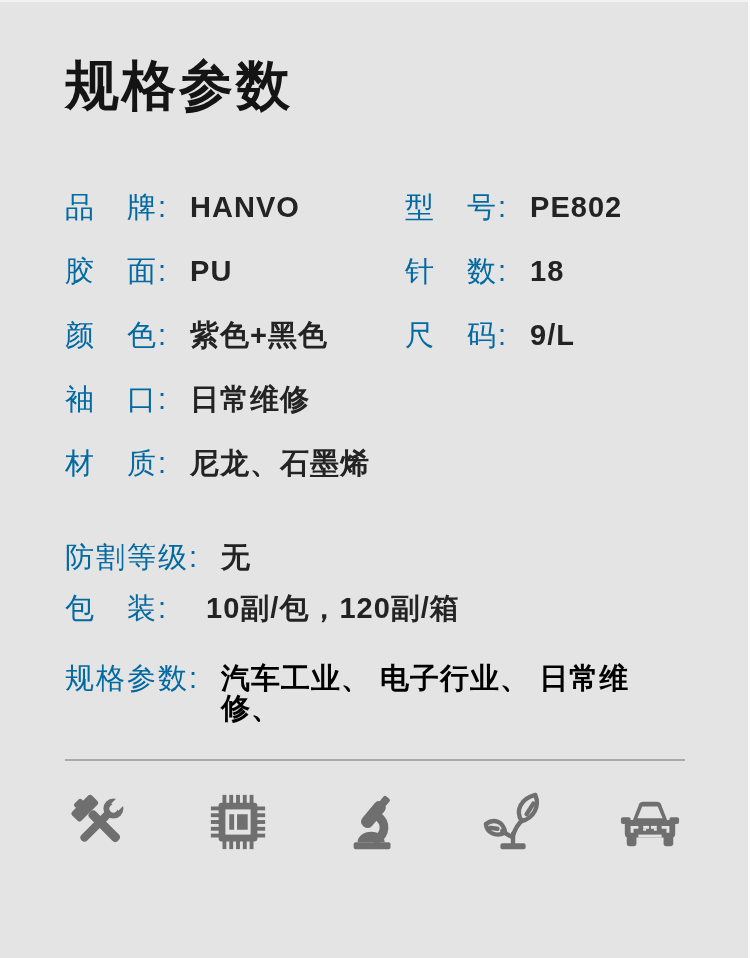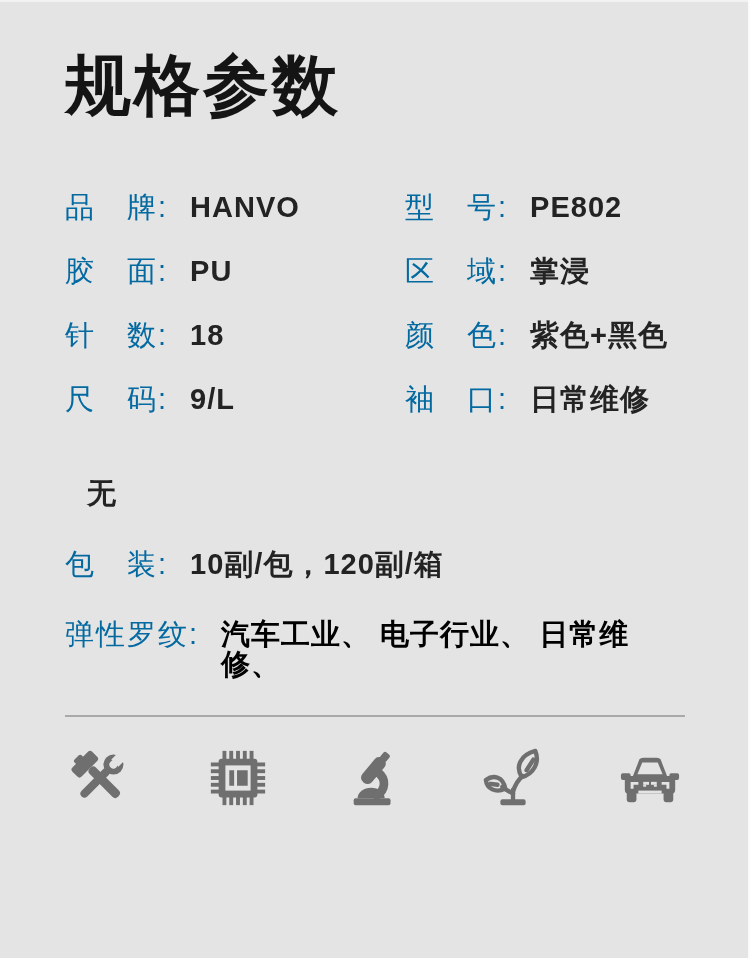--- a/index.html
+++ b/index.html
@@ -10,21 +10,21 @@
     font-family: "Liberation Sans", "DejaVu Sans", sans-serif;
     position: relative;
     overflow: hidden;
   }
   .edge-top { position: absolute; top: 0; left: 0; width: 750px; height: 2px; background: #f2f2f2; }
   .edge-right { position: absolute; top: 0; right: 0; width: 2px; height: 958px; background: #fbfbfb; }
   .content { padding: 0 65px; }
 
   .title {
     margin: 56px 0 0 0;
-    font-size: 66px;
+    font-size: 54px;
     line-height: 58px;
     font-weight: 900;
     letter-spacing: 3px;
     color: #141414;
   }
 
   .spec-grid {
     margin-top: 78px;
     display: grid;
     grid-template-columns: 340px 1fr;
@@ -37,21 +37,21 @@
   .lbl { color: #0369a1; letter-spacing: 2px; font-weight: 400; white-space: pre; }
   .val { color: #232323; font-weight: 700; margin-left: 22px; letter-spacing: 1px; text-align: center; }
 
   .full-row {
     font-size: 29px;
     line-height: 30px;
     display: flex;
     align-items: flex-start;
   }
   .row-cut { margin-top: 64px; }
-  .row-pack { margin-top: 41px; }
+  .row-pack { margin-top: 21px; gap: 16px; }
   .row-industry { margin-top: 40px; }
   .val-lines { margin-left: 22px; }
   .val-lines .line { color: #000000; font-weight: 700; letter-spacing: 1px; }
   .val-lines .line + .line { margin-top: 30px; }
 
   .divider { margin-top: 36px; height: 2px; background: #a9a9a9; }
 
   .icons-row {
     margin-top: 28px;
     display: flex;
@@ -78,47 +78,48 @@
     <div class="spec-item">
       <span class="lbl">品　牌:</span><span class="val">HANVO</span>
     </div>
     <div class="spec-item">
       <span class="lbl">型　号:</span><span class="val">PE802</span>
     </div>
     <div class="spec-item">
       <span class="lbl">胶　面:</span><span class="val">PU</span>
     </div>
     <div class="spec-item">
-      <span class="lbl">区　域:</span><span class="val">掌浸</span>
-    </div>
-    <div class="spec-item">
       <span class="lbl">针　数:</span><span class="val">18</span>
     </div>
     <div class="spec-item">
       <span class="lbl">颜　色:</span><span class="val">紫色+黑色</span>
     </div>
     <div class="spec-item">
       <span class="lbl">尺　码:</span><span class="val">9/L</span>
     </div>
     <div class="spec-item">
       <span class="lbl">袖　口:</span><span class="val">日常维修</span>
     </div>
+    <div class="spec-item span2">
+      <span class="lbl">材　质:</span><span class="val">尼龙、石墨烯</span>
+    </div>
   </div>
 
   <div class="full-row row-cut">
+    <span class="lbl">防割等级:</span>
       <span class="val">无</span>
   </div>
 
   <div class="full-row row-pack">
     <span class="lbl">包　装:</span>
       <span class="val">10副/包，120副/箱</span>
   </div>
 
   <div class="full-row row-industry">
-    <span class="lbl">弹性罗纹:</span>
+    <span class="lbl">规格参数:</span>
     <div class="val-lines">
       <div class="line">汽车工业、 电子行业、 日常维修、</div>
     </div>
   </div>
 
   <div class="divider"></div>
 
   <div class="icons-row">
 
     <div class="icon-box" title="tools-icon">

